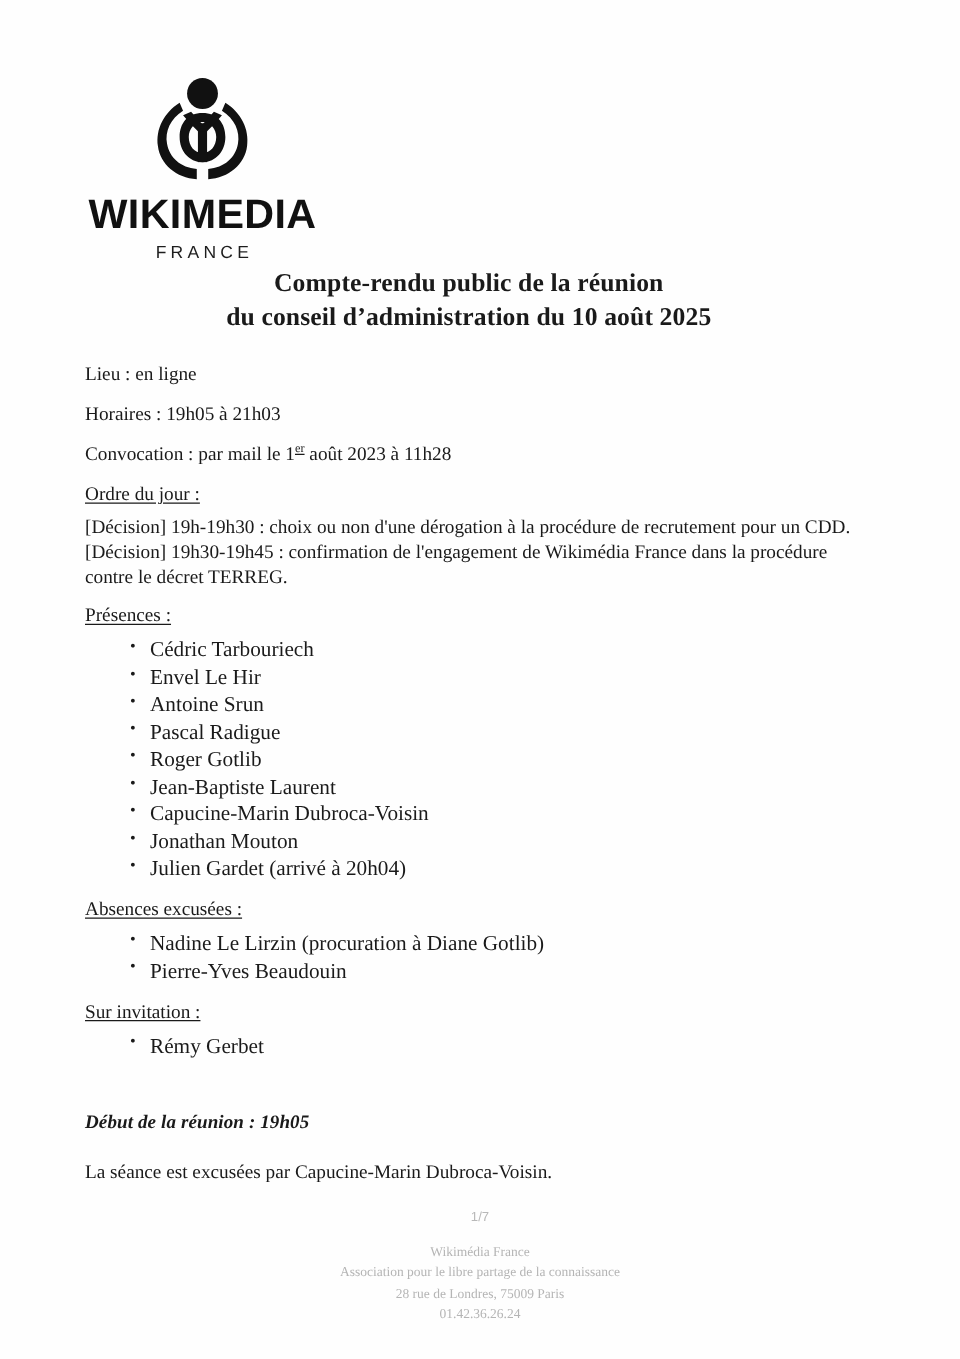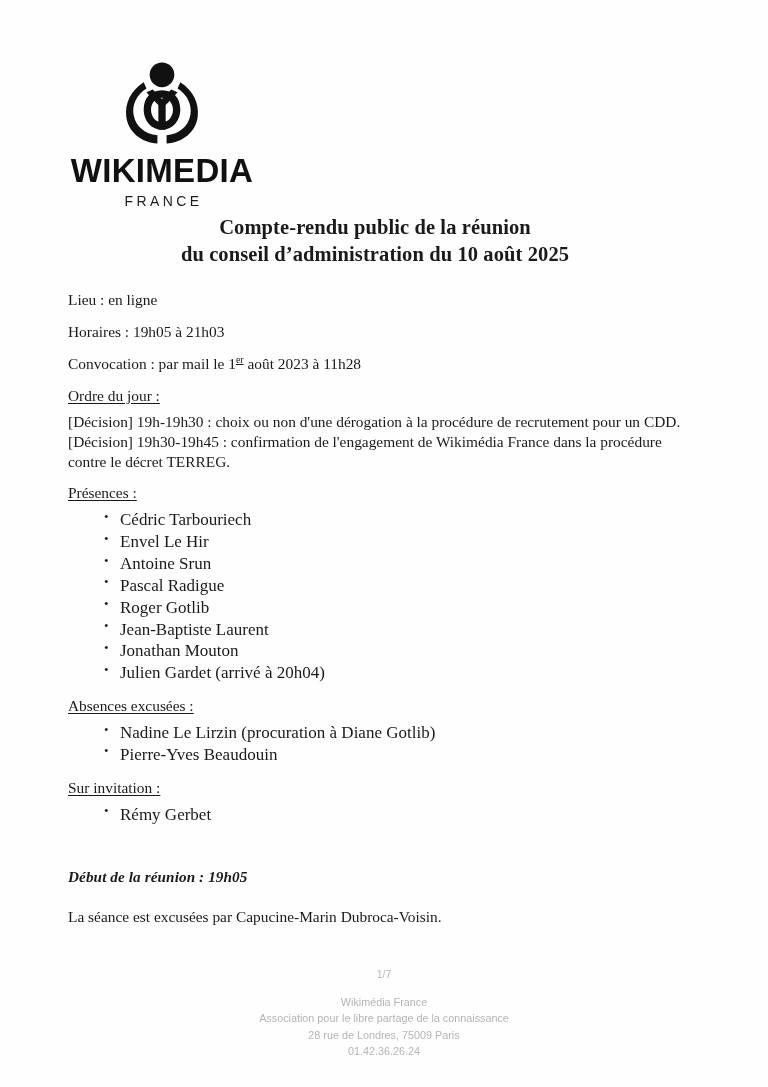--- a/index.html
+++ b/index.html
@@ -152,21 +152,21 @@
     font-family: "Liberation Sans", "DejaVu Sans", sans-serif;
     font-size: 10.5px;
     color: #b8b8b8;
   }
   .footer {
     position: absolute;
     left: 0;
     right: 0;
     top: 994px;
     text-align: center;
-    font-family: Liberation Sans, sans-serif;
+    font-family: Liberation Serif, serif;
     font-size: 10.8px;
     line-height: 1.52;
     color: #b5b5b5;
   }
   .footer div { white-space: nowrap; }
 </style>
 </head>
 <body>
 
 <div class="page">
@@ -203,20 +203,21 @@
     </div>
 
     <div class="section-head"><span class="u">Présences :</span></div>
     <ul class="names">
       <li>Cédric Tarbouriech</li>
       <li>Envel Le Hir</li>
       <li>Antoine Srun</li>
       <li>Pascal Radigue</li>
       <li>Roger Gotlib</li>
       <li>Jean-Baptiste Laurent</li>
+      <li>Capucine-Marin Dubroca-Voisin</li>
       <li>Jonathan Mouton</li>
       <li>Julien Gardet (arrivé à 20h04)</li>
     </ul>
 
     <div class="section-head"><span class="u">Absences excusées :</span></div>
     <ul class="names">
       <li>Nadine Le Lirzin (procuration à Diane Gotlib)</li>
       <li>Pierre-Yves Beaudouin</li>
     </ul>
 

